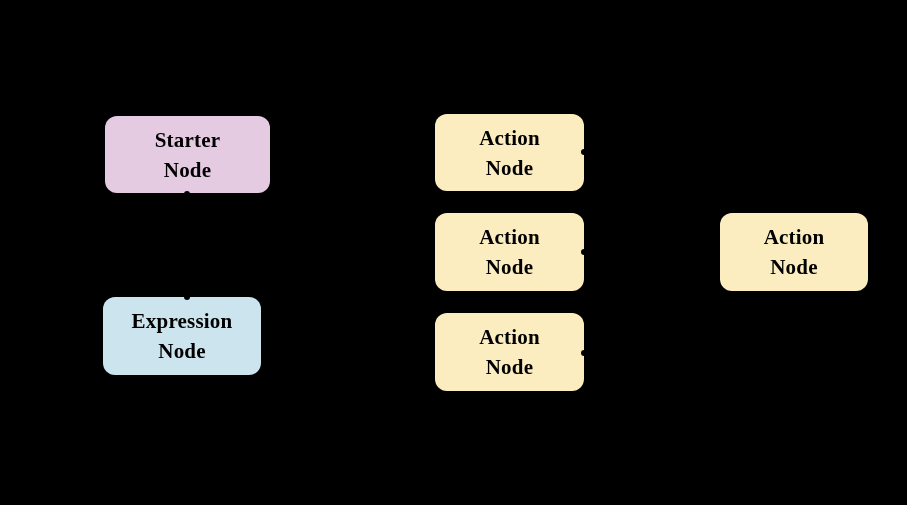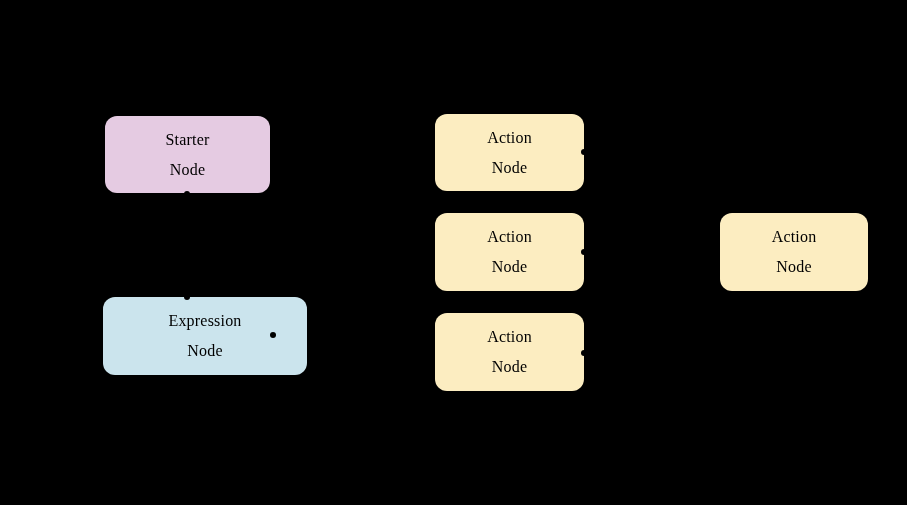--- a/index.html
+++ b/index.html
@@ -16,33 +16,33 @@
   }
   .node {
     position: absolute;
     border-radius: 12px;
     display: flex;
     align-items: center;
     justify-content: center;
     text-align: center;
   }
   .node-label {
-    font-weight: normal;
-    font-size: 16px;
+    font-weight: bold;
+    font-size: 21px;
     line-height: 30px;
     color: #000;
     white-space: pre-line;
     letter-spacing: 0.2px;
   }
   
   .n-starter    { left: 105px; top: 116px; width: 165px; height: 77px; }
   .n-action1    { left: 435px; top: 114px; width: 149px; height: 77px; }
   .n-action2    { left: 435px; top: 213px; width: 149px; height: 78px; }
   .n-action3    { left: 435px; top: 313px; width: 149px; height: 78px; }
-  .n-expression { left: 103px; top: 297px; width: 204px; height: 78px; }
+  .n-expression { left: 103px; top: 297px; width: 158px; height: 78px; }
   .n-action4    { left: 720px; top: 213px; width: 148px; height: 78px; }
   
   .dot {
     position: absolute;
     width: 6px;
     height: 6px;
     border-radius: 50%;
   }
   .d1 { left: 184px; top: 191px; }
   .d2 { left: 184px; top: 294px; }

